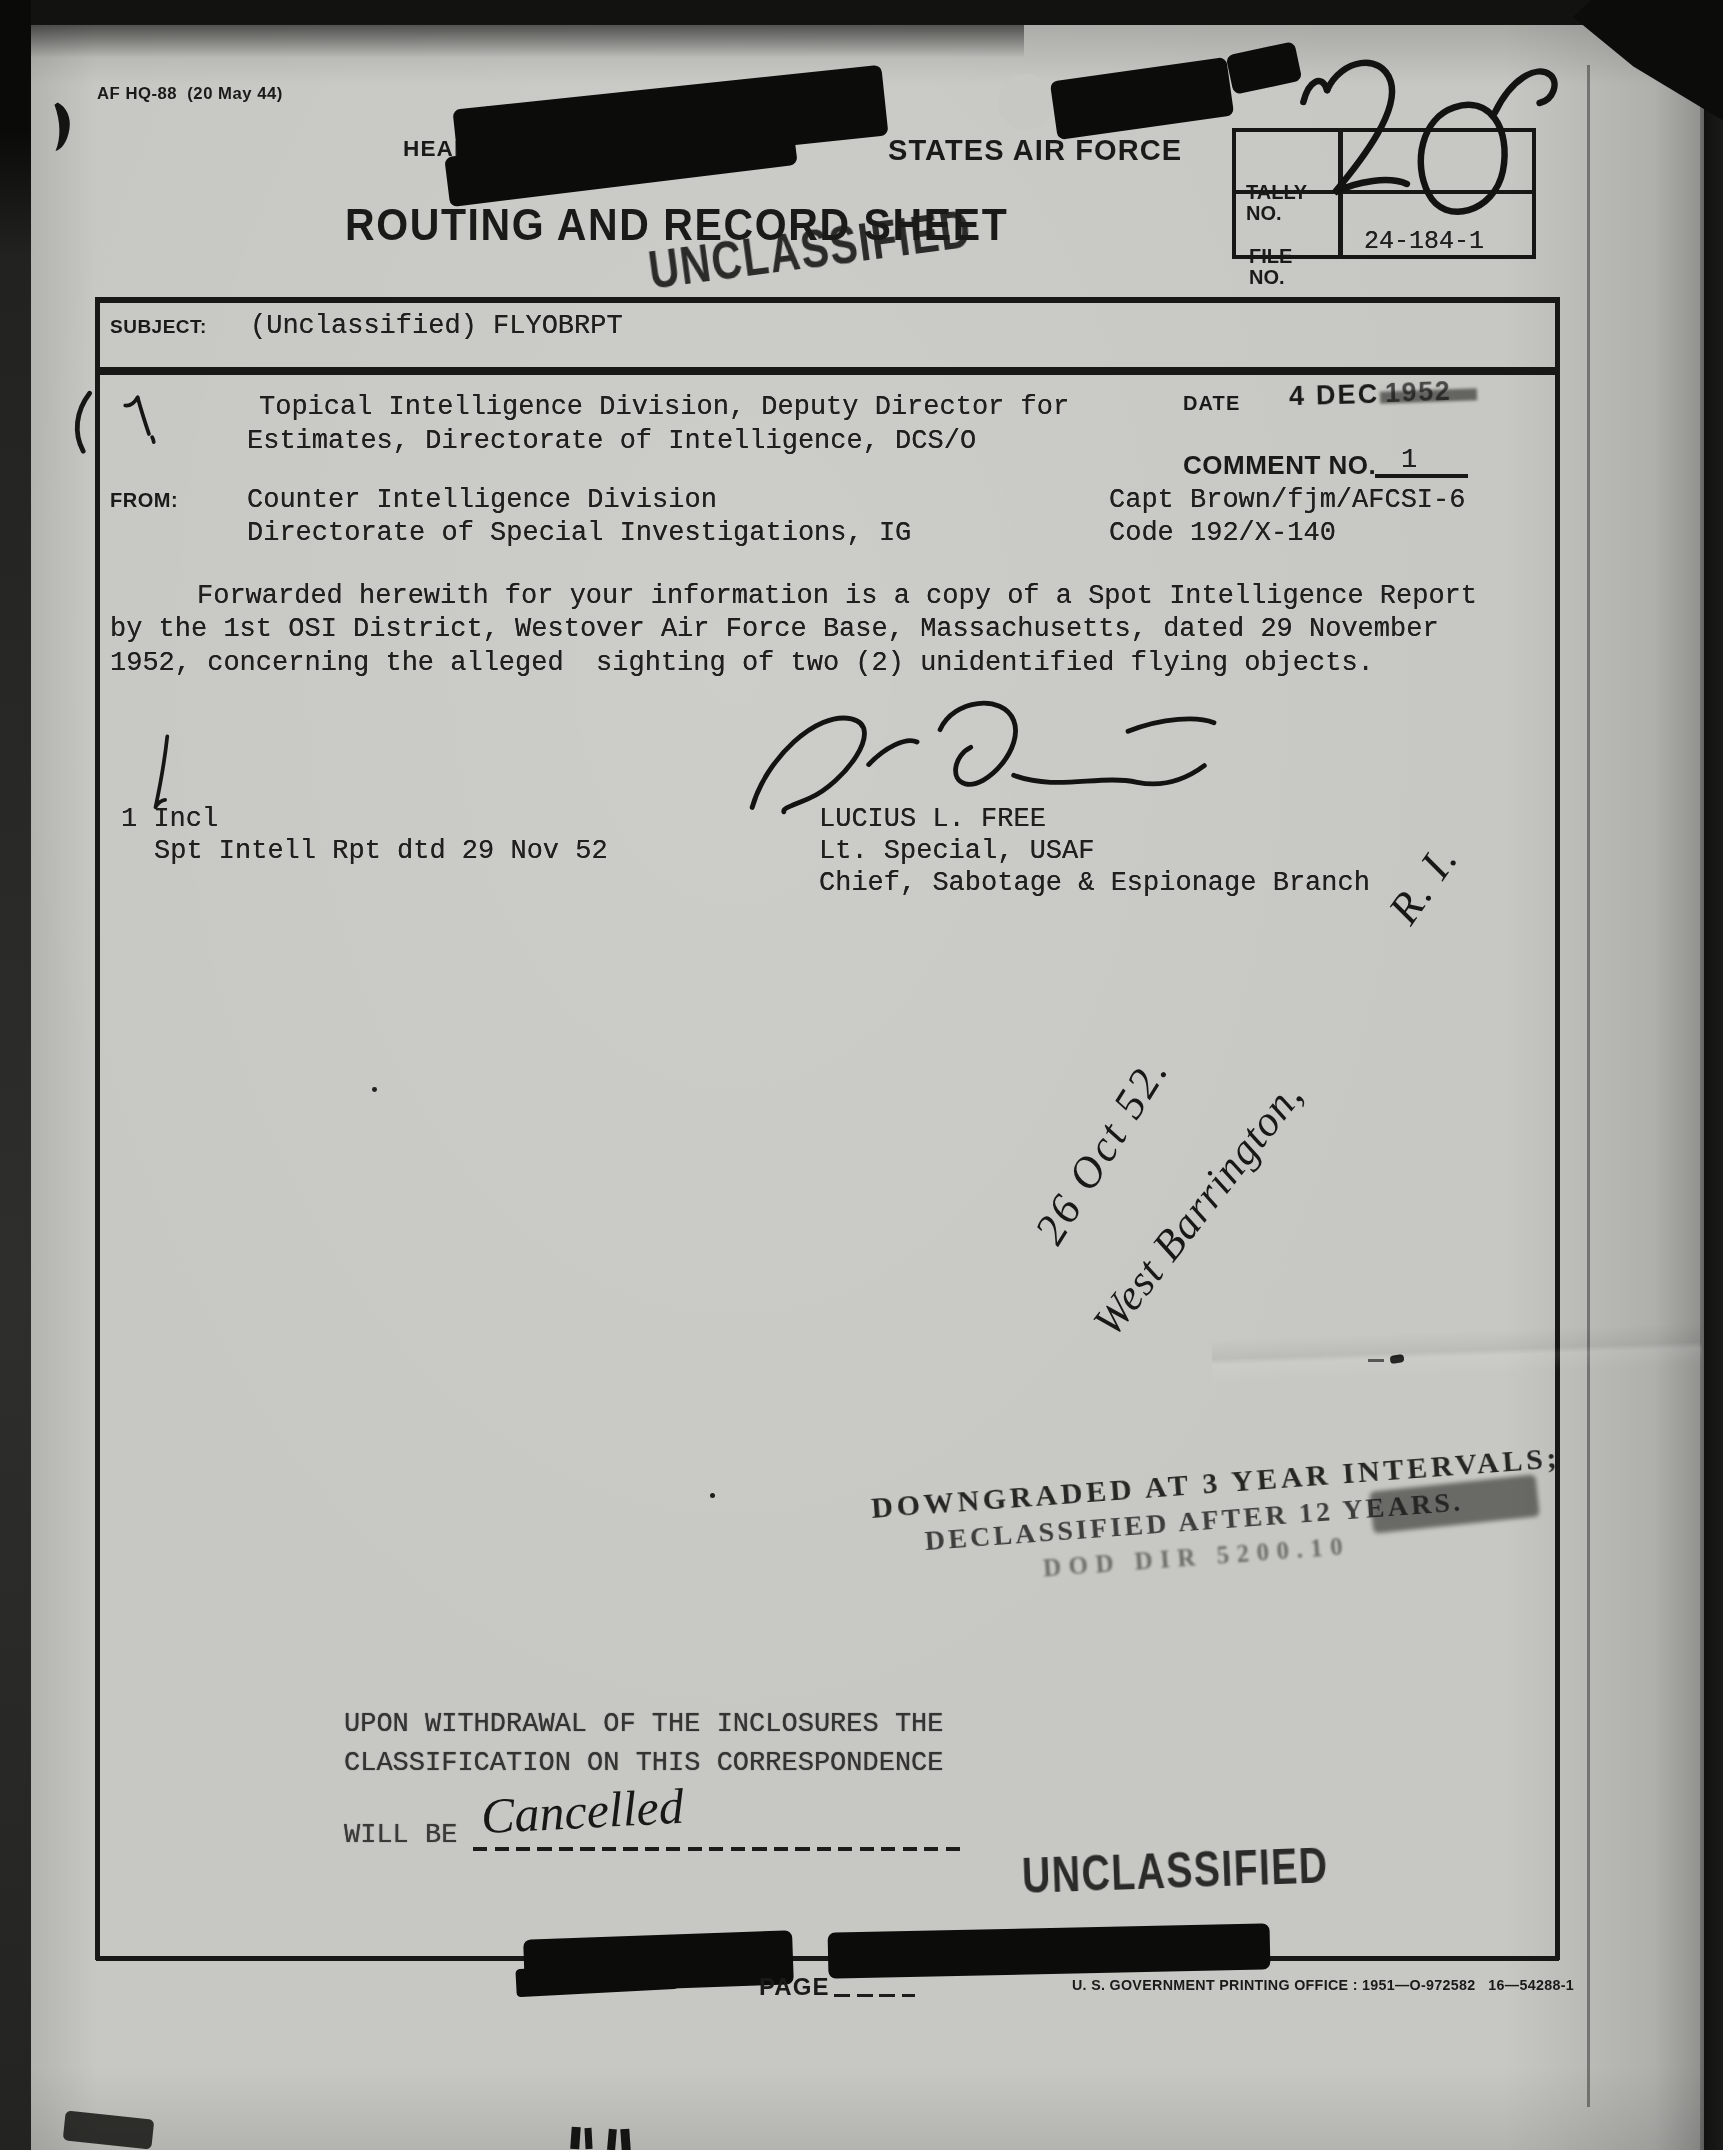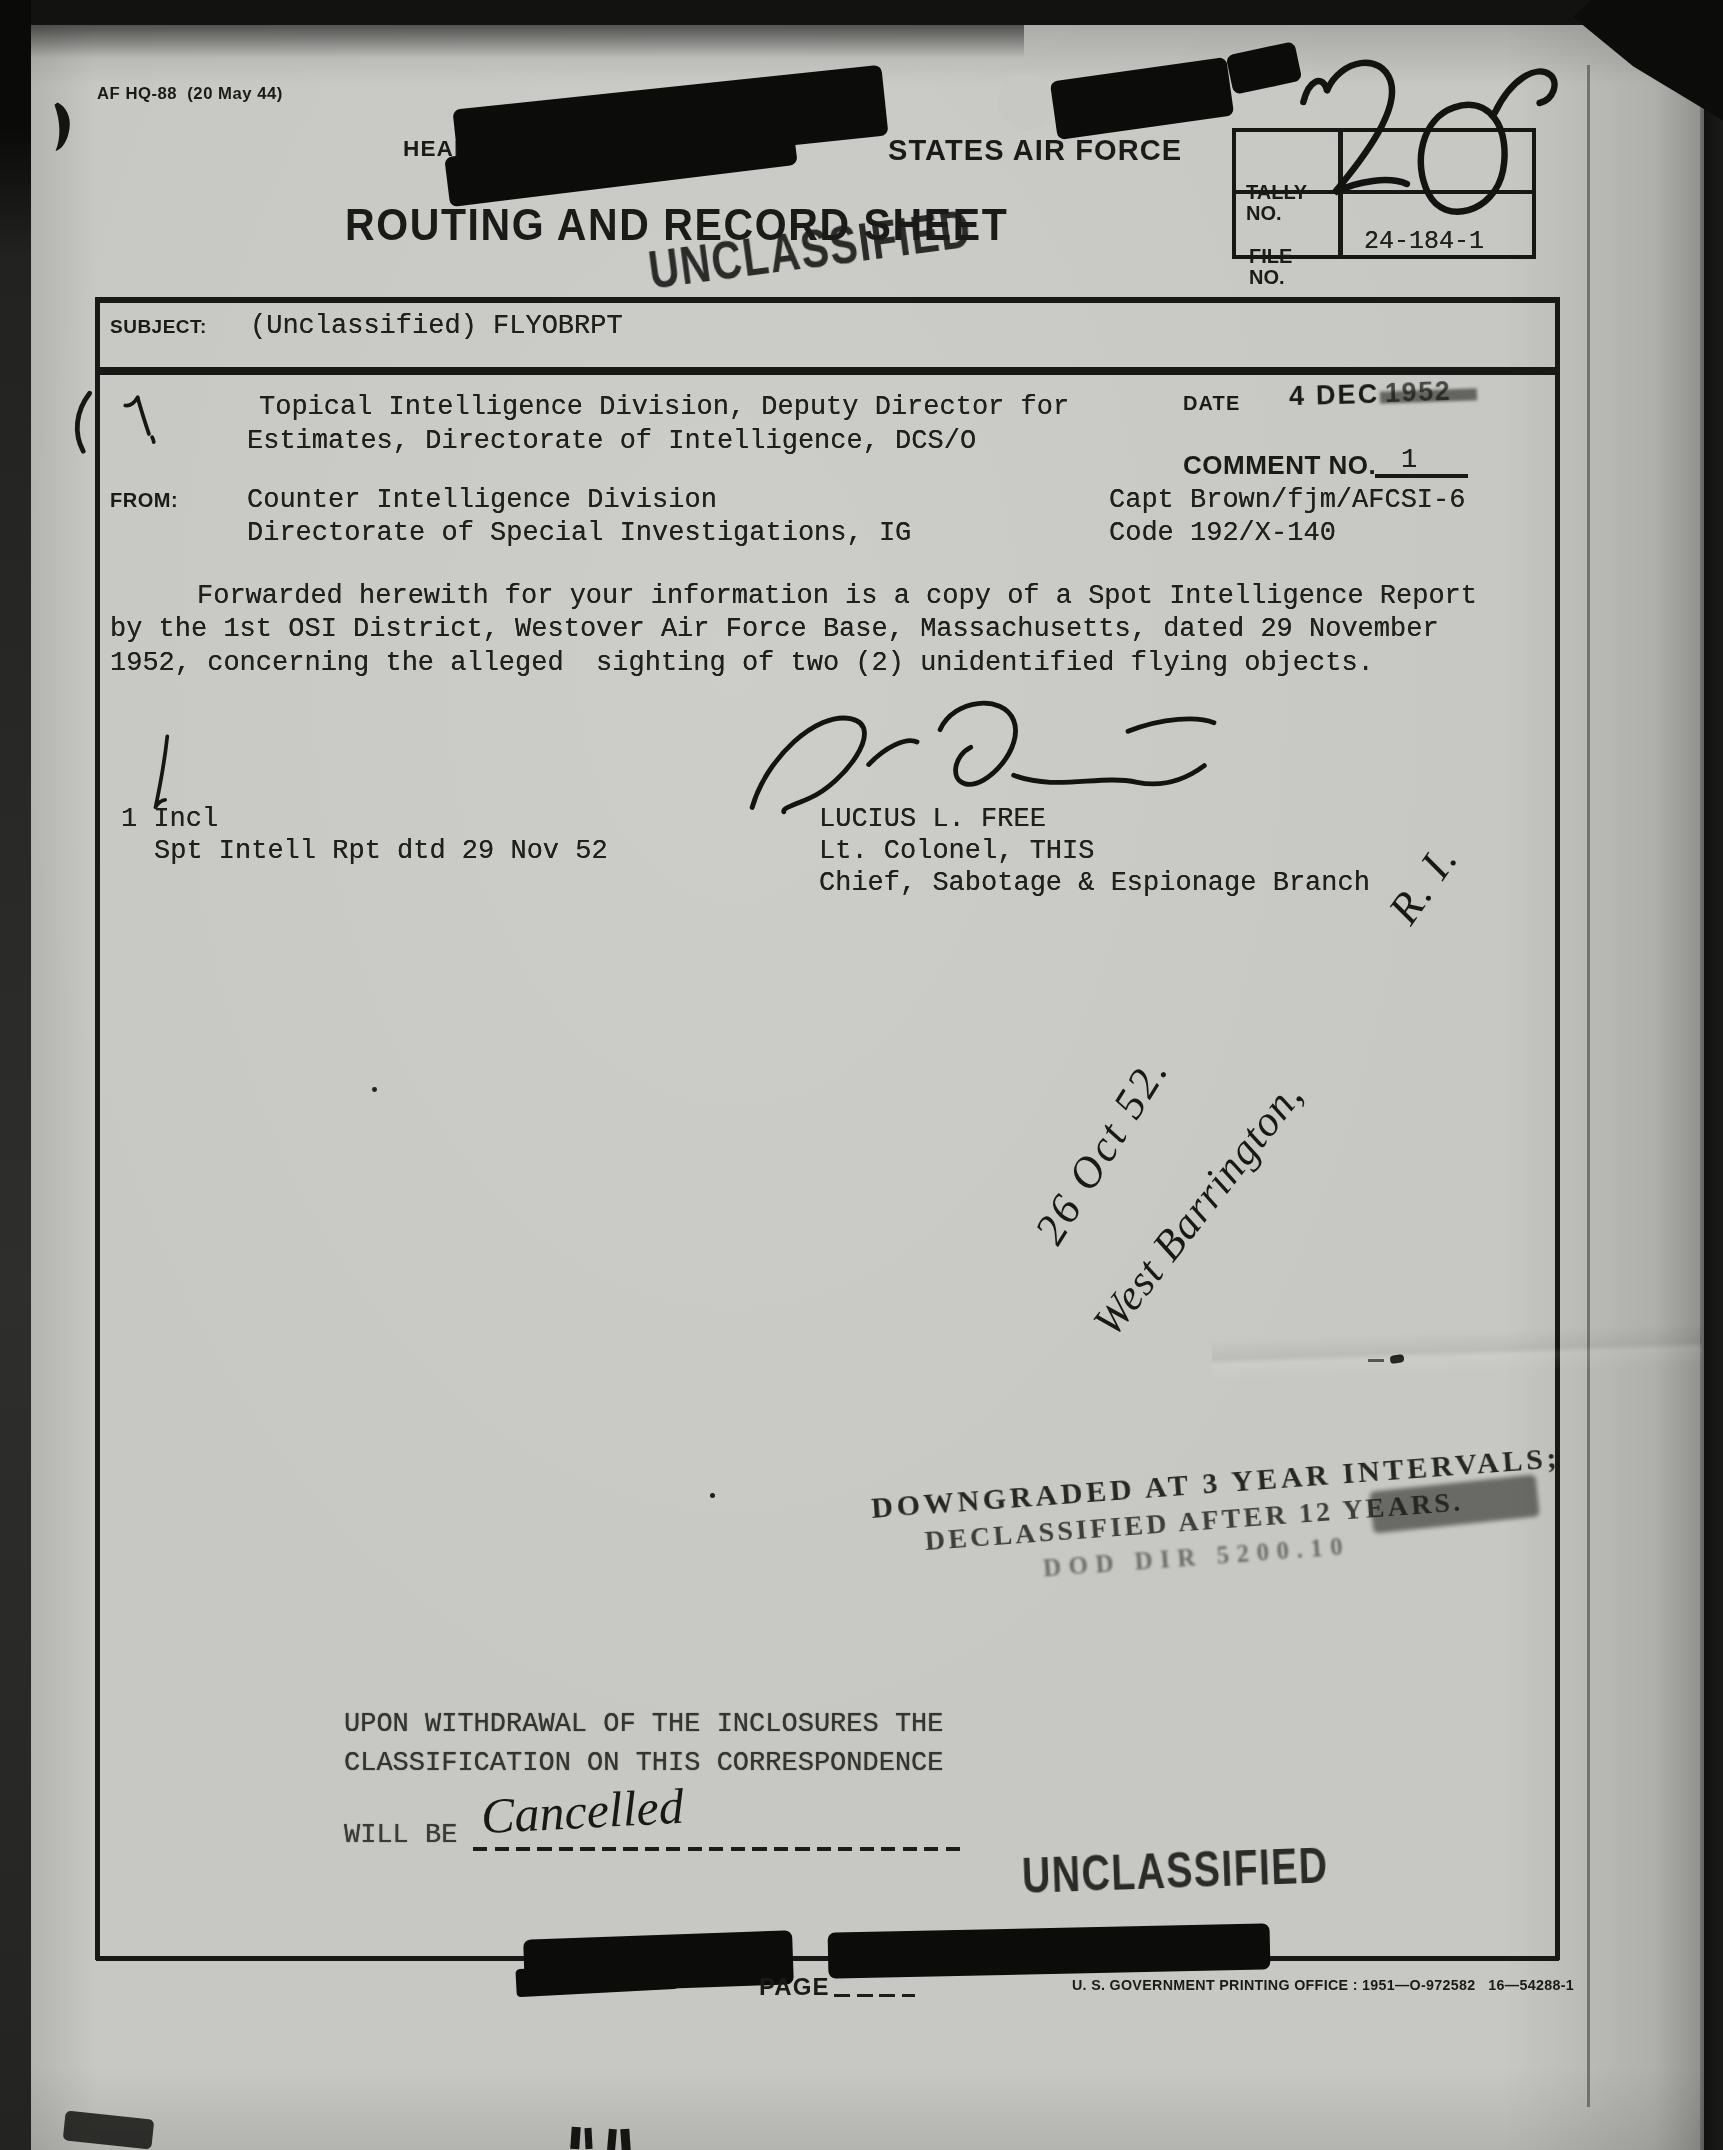--- a/index.html
+++ b/index.html
@@ -128,21 +128,21 @@
   <svg class="abs" style="left:722px;top:684px;" width="506" height="145" viewBox="0 0 940 270">
     <g stroke="#131311" stroke-width="9" fill="none" stroke-linecap="round">
       <path d="M55,230 C80,140 175,50 240,65 C305,80 225,185 163,212 C132,226 112,231 114,238"></path>
       <path d="M272,150 C302,118 342,98 362,108"></path>
       <path d="M405,85 C430,28 522,18 542,68 C562,118 492,196 452,186 C422,178 432,132 462,118"></path>
       <path d="M542,170 C622,200 702,168 772,183 C822,193 862,178 897,152"></path>
       <path d="M755,88 C820,62 885,60 915,72"></path>
     </g>
   </svg>
   <div class="abs mono" style="left:819px;top:804px;">LUCIUS L. FREE</div>
-  <div class="abs mono" style="left:819px;top:836px;">Lt. Colonel, THIS</div>
+  <div class="abs mono" style="left:819px;top:836px;">Lt. Special, USAF</div>
   <div class="abs mono" style="left:819px;top:868px;text-align:center;">Chief, Sabotage &amp; Espionage Branch</div>
 
   <div class="abs serifhand" style="left:1024px;top:1226px;font-size:44px;letter-spacing:2.7px;transform:rotate(-58deg);transform-origin:0 0;">26 Oct 52.</div>
   <div class="abs serifhand" style="left:1083px;top:1315px;font-size:43px;letter-spacing:1.1px;transform:rotate(-52deg);transform-origin:0 0;">West Barrington,</div>
   <div class="abs serifhand" style="left:1378px;top:904px;font-size:44px;letter-spacing:2.2px;transform:rotate(-55deg);transform-origin:0 0;">R. I.</div>
 
   <div class="abs" style="left:372px;top:1087px;width:4.8px;height:4.8px;border-radius:50%;background:#21211f;"></div>
   <div class="abs" style="left:260px;top:955px;width:3.8px;height:3.8px;border-radius:50%;background:#26262 4;"></div>
   <div class="abs" style="left:1390px;top:1355px;width:14px;height:7.5px;border-radius:3.8px;background:#161614;transform:rotate(-10deg);"></div>
   <div class="abs" style="left:1368px;top:1359px;width:16px;height:3.2px;background:rgba(20,20,18,0.7);"></div>

